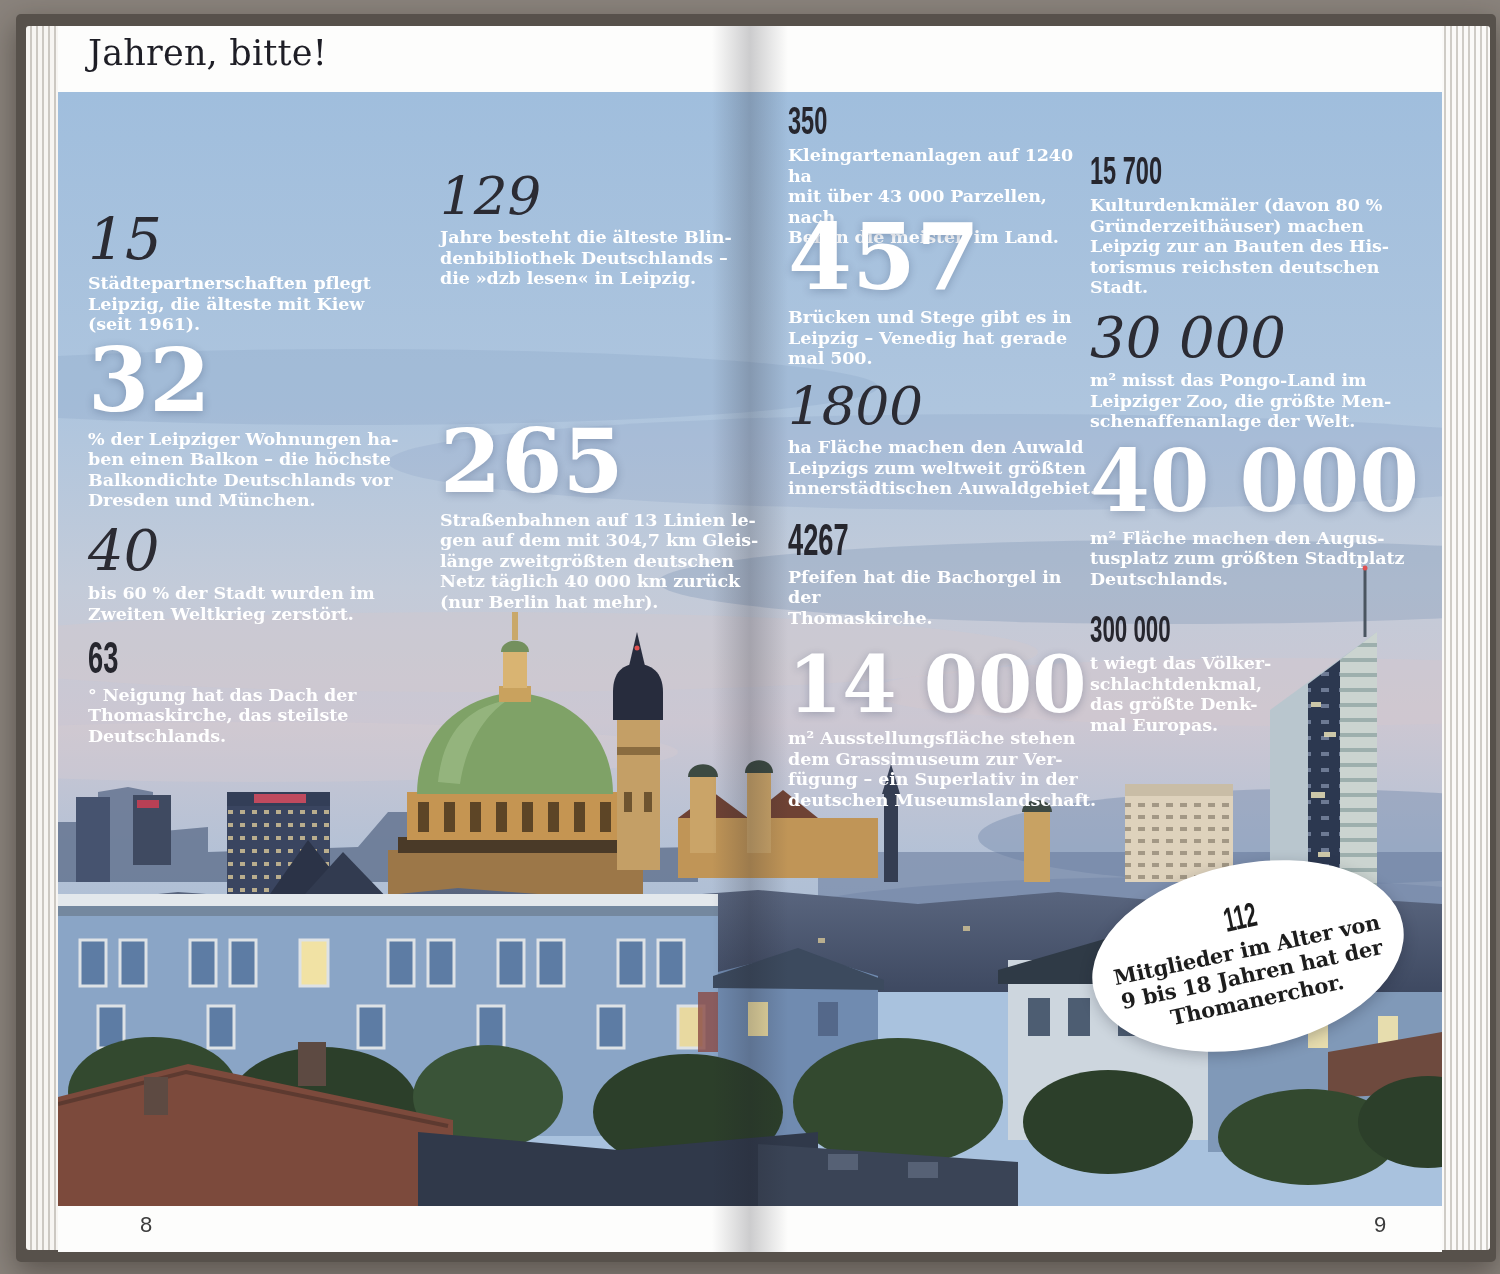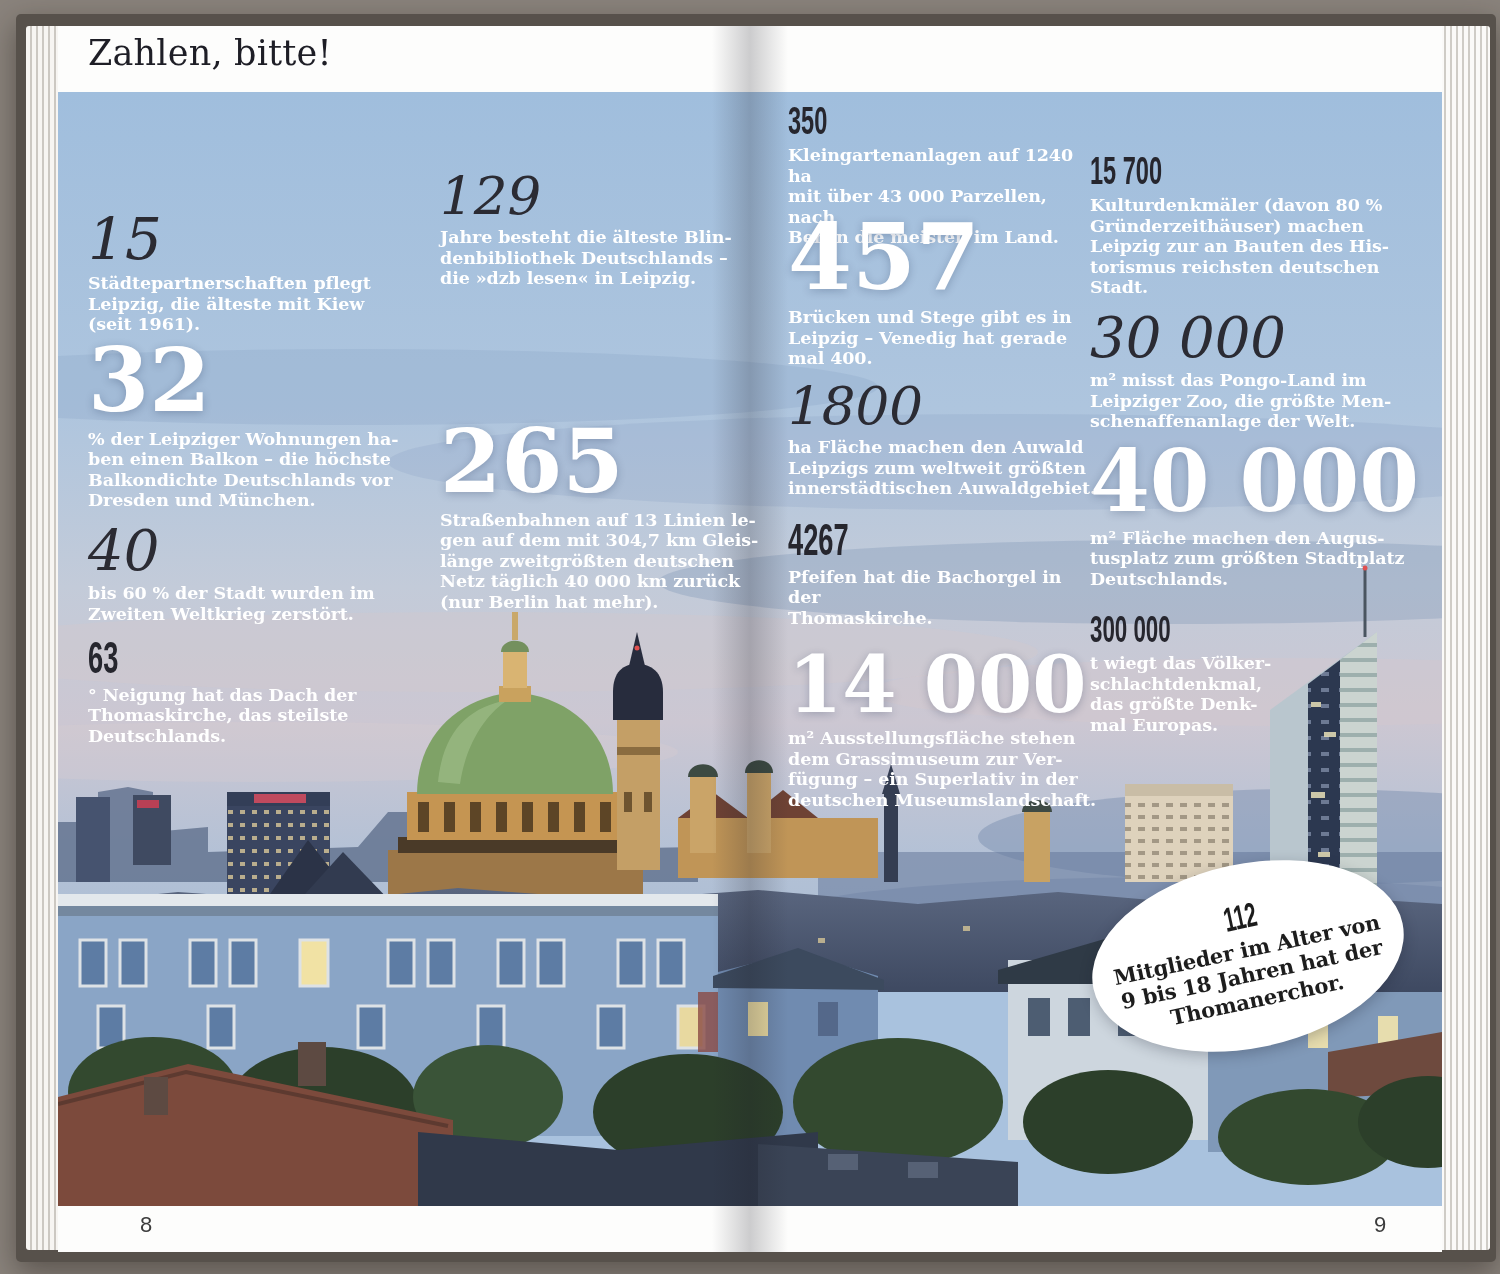--- a/index.html
+++ b/index.html
@@ -307,21 +307,21 @@
       <rect x="86" y="985" width="24" height="38" fill="#5d4a42"></rect>
       <path d="M360,1114 L360,1040 L560,1058 L760,1040 L760,1114 Z" fill="#30394a"></path>
       <path d="M700,1114 L700,1052 L960,1070 L960,1114 Z" fill="#3a4456"></path>
       <rect x="770" y="1062" width="30" height="16" fill="#566175"></rect>
       <rect x="850" y="1070" width="30" height="16" fill="#566175"></rect>
     </svg>
   </div>
 
   <div class="gutter-shadow"></div>
 
-  <div class="page-title">Zahlen, bitte!</div>
+  <div class="page-title">Jahren, bitte!</div>
 
   <div class="stat" id="st-15">
     <div class="num n-italic f58">15</div>
     <div class="body">Städtepartnerschaften pflegt
 Leipzig, die älteste mit Kiew
 (seit 1961).</div>
   </div>
   <div class="stat" id="st-32">
     <div class="num n-white f88">32</div>
     <div class="body">% der Leipziger Wohnungen ha-
@@ -359,21 +359,21 @@
   <div class="stat" id="st-350">
     <div class="num n-cond f38">350</div>
     <div class="body">Kleingartenanlagen auf 1240 ha
 mit über 43 000 Parzellen, nach
 Berlin die meisten im Land.</div>
   </div>
   <div class="stat" id="st-457">
     <div class="num n-white f92">457</div>
     <div class="body">Brücken und Stege gibt es in
 Leipzig – Venedig hat gerade
-mal 400.</div>
+mal 500.</div>
   </div>
   <div class="stat" id="st-1800">
     <div class="num n-italic f50">1800</div>
     <div class="body">ha Fläche machen den Auwald
 Leipzigs zum weltweit größten
 innerstädtischen Auwaldgebiet.</div>
   </div>
   <div class="stat" id="st-4267">
     <div class="num n-cond f44">4267</div>
     <div class="body">Pfeifen hat die Bachorgel in der

